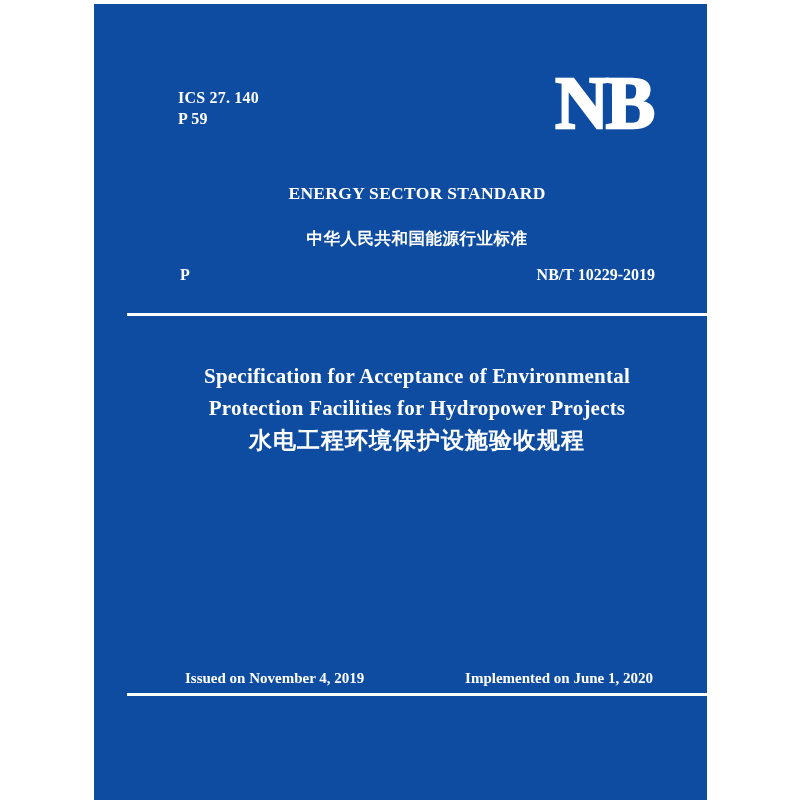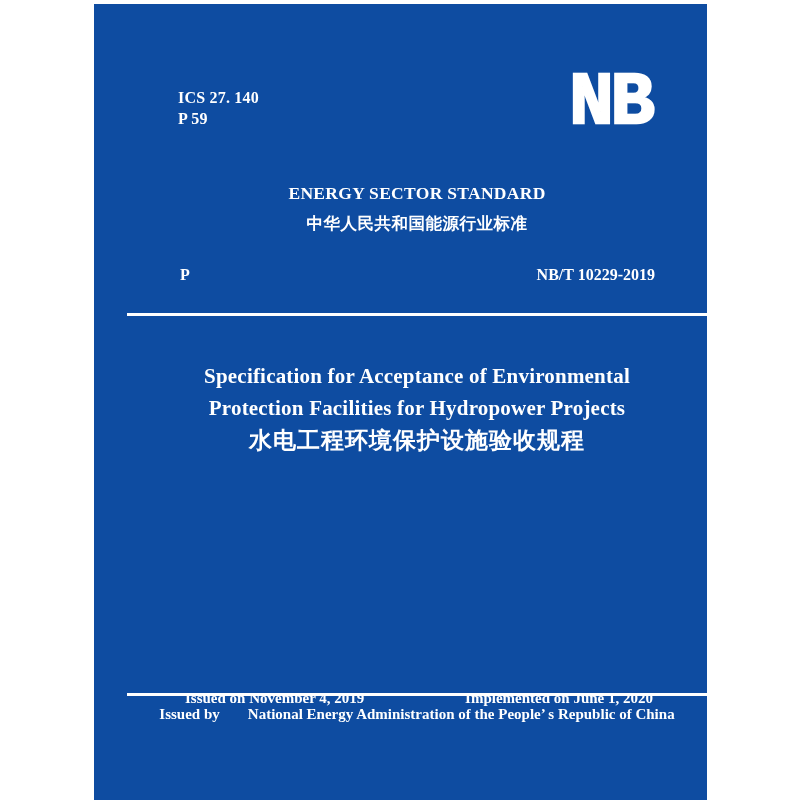--- a/index.html
+++ b/index.html
@@ -26,21 +26,21 @@
     position: absolute;
     left: 84px; top: 83px;
     font-weight: bold;
     font-size: 16px;
     line-height: 21px;
     letter-spacing: 0.2px;
   }
   .nb-logo {
     position: absolute;
     right: 55px; top: 62px;
-    font-family: Liberation Mono, monospace;
+    font-family: Liberation Serif, serif;
     font-weight: bold;
     font-size: 74px;
     line-height: 74px;
     letter-spacing: -3px;
     -webkit-text-stroke: 2.5px var(--text-color);
   }
   .org-block {
     position: absolute;
     left: 33px; right: 0; top: 176px;
     text-align: center;
@@ -51,21 +51,21 @@
     line-height: 27px;
     letter-spacing: 0.3px;
     text-align: center;
   }
   .org-line-cn {
     font-family: "Liberation Sans", sans-serif;
     font-weight: bold;
     font-size: 16.5px;
     line-height: 28px;
     letter-spacing: 0.5px;
-    margin-top: 2px;
+    margin-top: 17px;
   }
   .num-row {
     position: absolute;
     left: 86px; right: 52px; top: 262px;
     display: flex;
     justify-content: space-between;
     font-weight: bold;
     font-size: 16px;
   }
   .rule {
@@ -94,21 +94,20 @@
     letter-spacing: 1px;
     margin-top: 0;
   }
   .dates-row {
     position: absolute;
     left: 91px; right: 54px; top: 666px;
     display: flex;
     justify-content: space-between;
     font-weight: bold;
     font-size: 15px;
-    margin-top: 20px;
   }
   .issued-by-row {
     position: absolute;
     left: 33px; right: 0; top: 702px;
     text-align: center;
     font-weight: bold;
     font-size: 15px;
   }
   .issued-by-row .gap { display: inline-block; width: 28px; }
 </style>
@@ -142,17 +141,14 @@
     <div class="title-cn">水电工程环境保护设施验收规程</div>
   </div>
 
   <div class="dates-row">
     <span>Issued on November 4, 2019</span>
     <span>Implemented on June 1, 2020</span>
   </div>
 
   <div class="rule rule-bottom"></div>
 
-  <div class="issued-by-row">
-    <span>Issued by</span><span class="gap"></span><span>National Energy Administration of the People’ s Republic of China</span>
-  </div>
 
 </div>
 
 </body></html>

